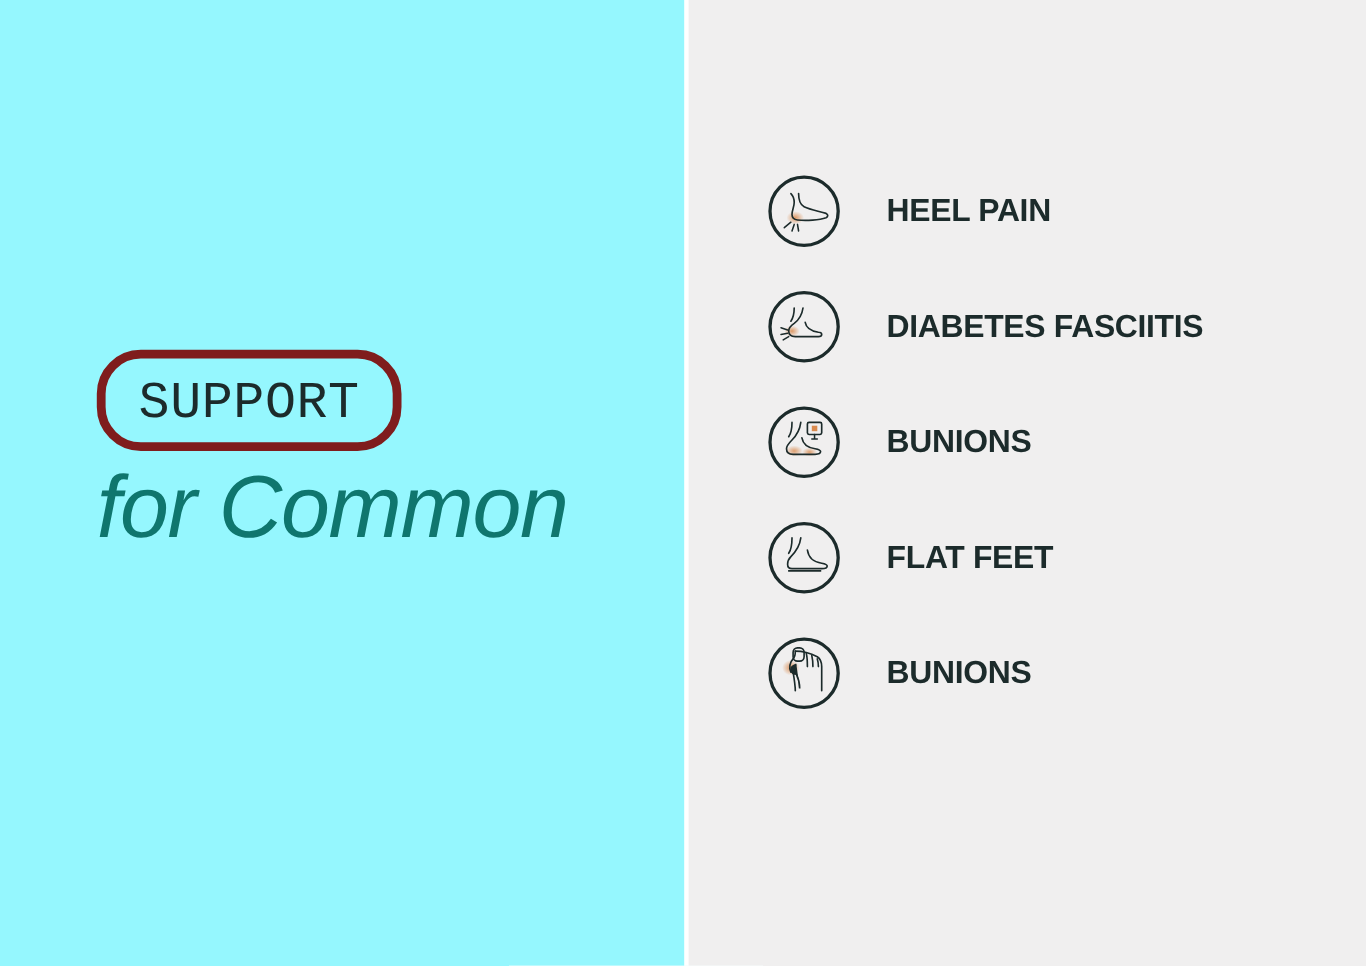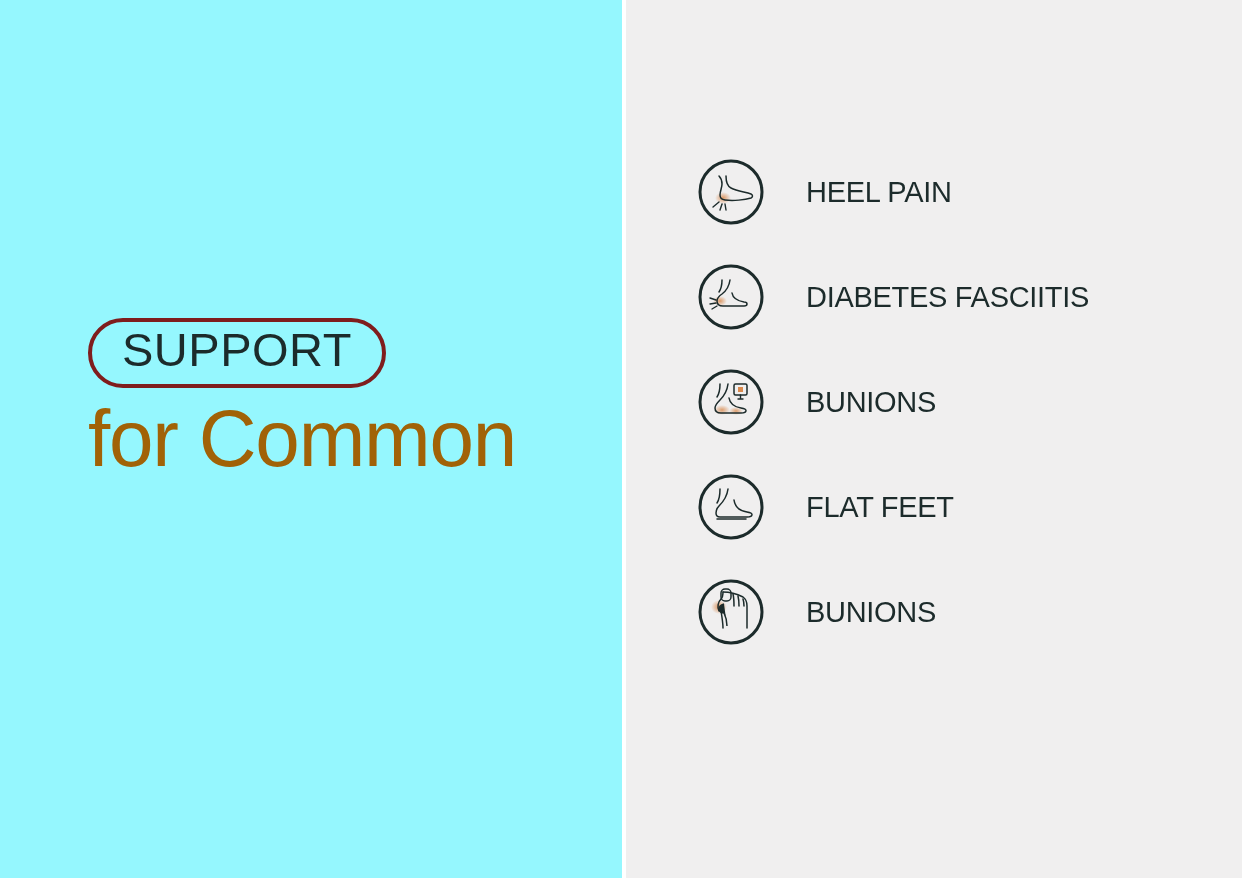--- a/index.html
+++ b/index.html
@@ -26,41 +26,43 @@
     background:#95f7fe;
   }
   .left-inner {
     position:absolute;
     left:88px;
     top:318px;
     width:520px;
   }
   .badge {
     display:inline-block;
-    border:4px solid #7f1d1d;
+    border:8px solid #7f1d1d;
     border-radius:40px;
-    padding:4px 30px 9px 30px;
+    padding:18px 30px 9px 30px;
     line-height:1;
+    font-family:Liberation Mono, monospace;
   }
   .badge-text {
     display:block;
     font-size:47px;
     font-weight:500;
     letter-spacing:0.5px;
     color:#1c2b2b;
     line-height:1.04;
     white-space:nowrap;
   }
   .headline {
     margin-top:11px;
     font-size:80px;
     font-weight:500;
     line-height:0.99;
     letter-spacing:-1.2px;
-    color:#a16207;
+    color:#0f766e;
+    font-style:italic;
   }
   .headline .line { display:block; white-space:nowrap; }
 
   
   .right-panel {
     position:absolute;
     left:626px; top:0;
     width:616px; height:878px;
     background:#f0efef;
   }
@@ -77,21 +79,21 @@
   }
   .icon-circle {
     flex:0 0 68px;
     width:68px; height:68px;
     position:relative;
   }
   .icon-circle svg { display:block; width:68px; height:68px; }
   .item-label {
     margin-left:41px;
     font-size:29px;
-    font-weight:normal;
+    font-weight:bold;
     letter-spacing:-0.3px;
     color:#1c2b2b;
     white-space:nowrap;
   }
 </style>
 </head>
 <body>
 
 <div class="poster">
 

